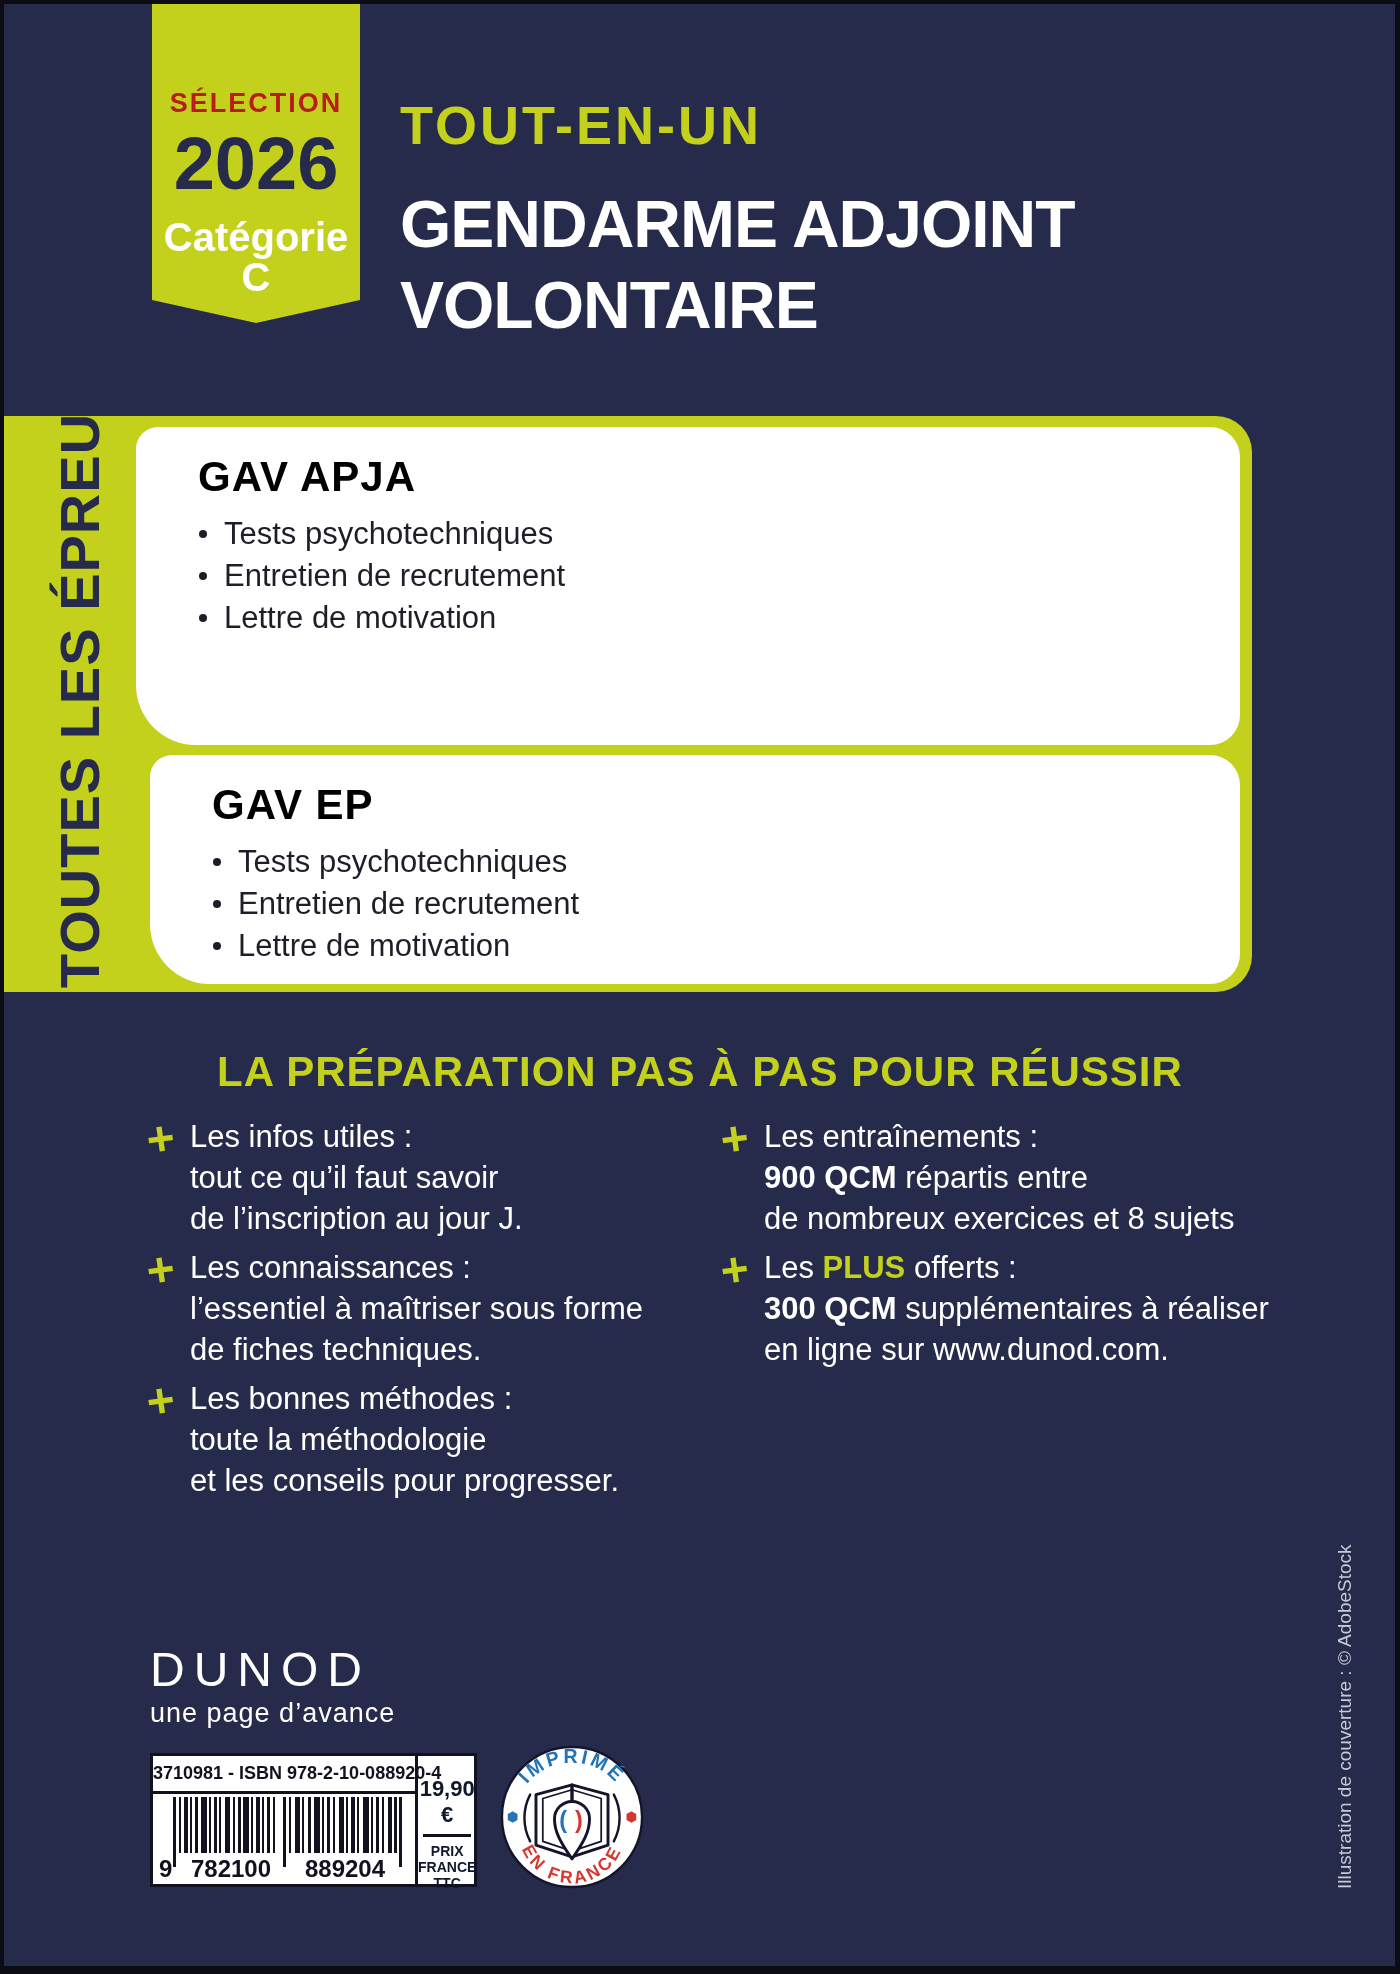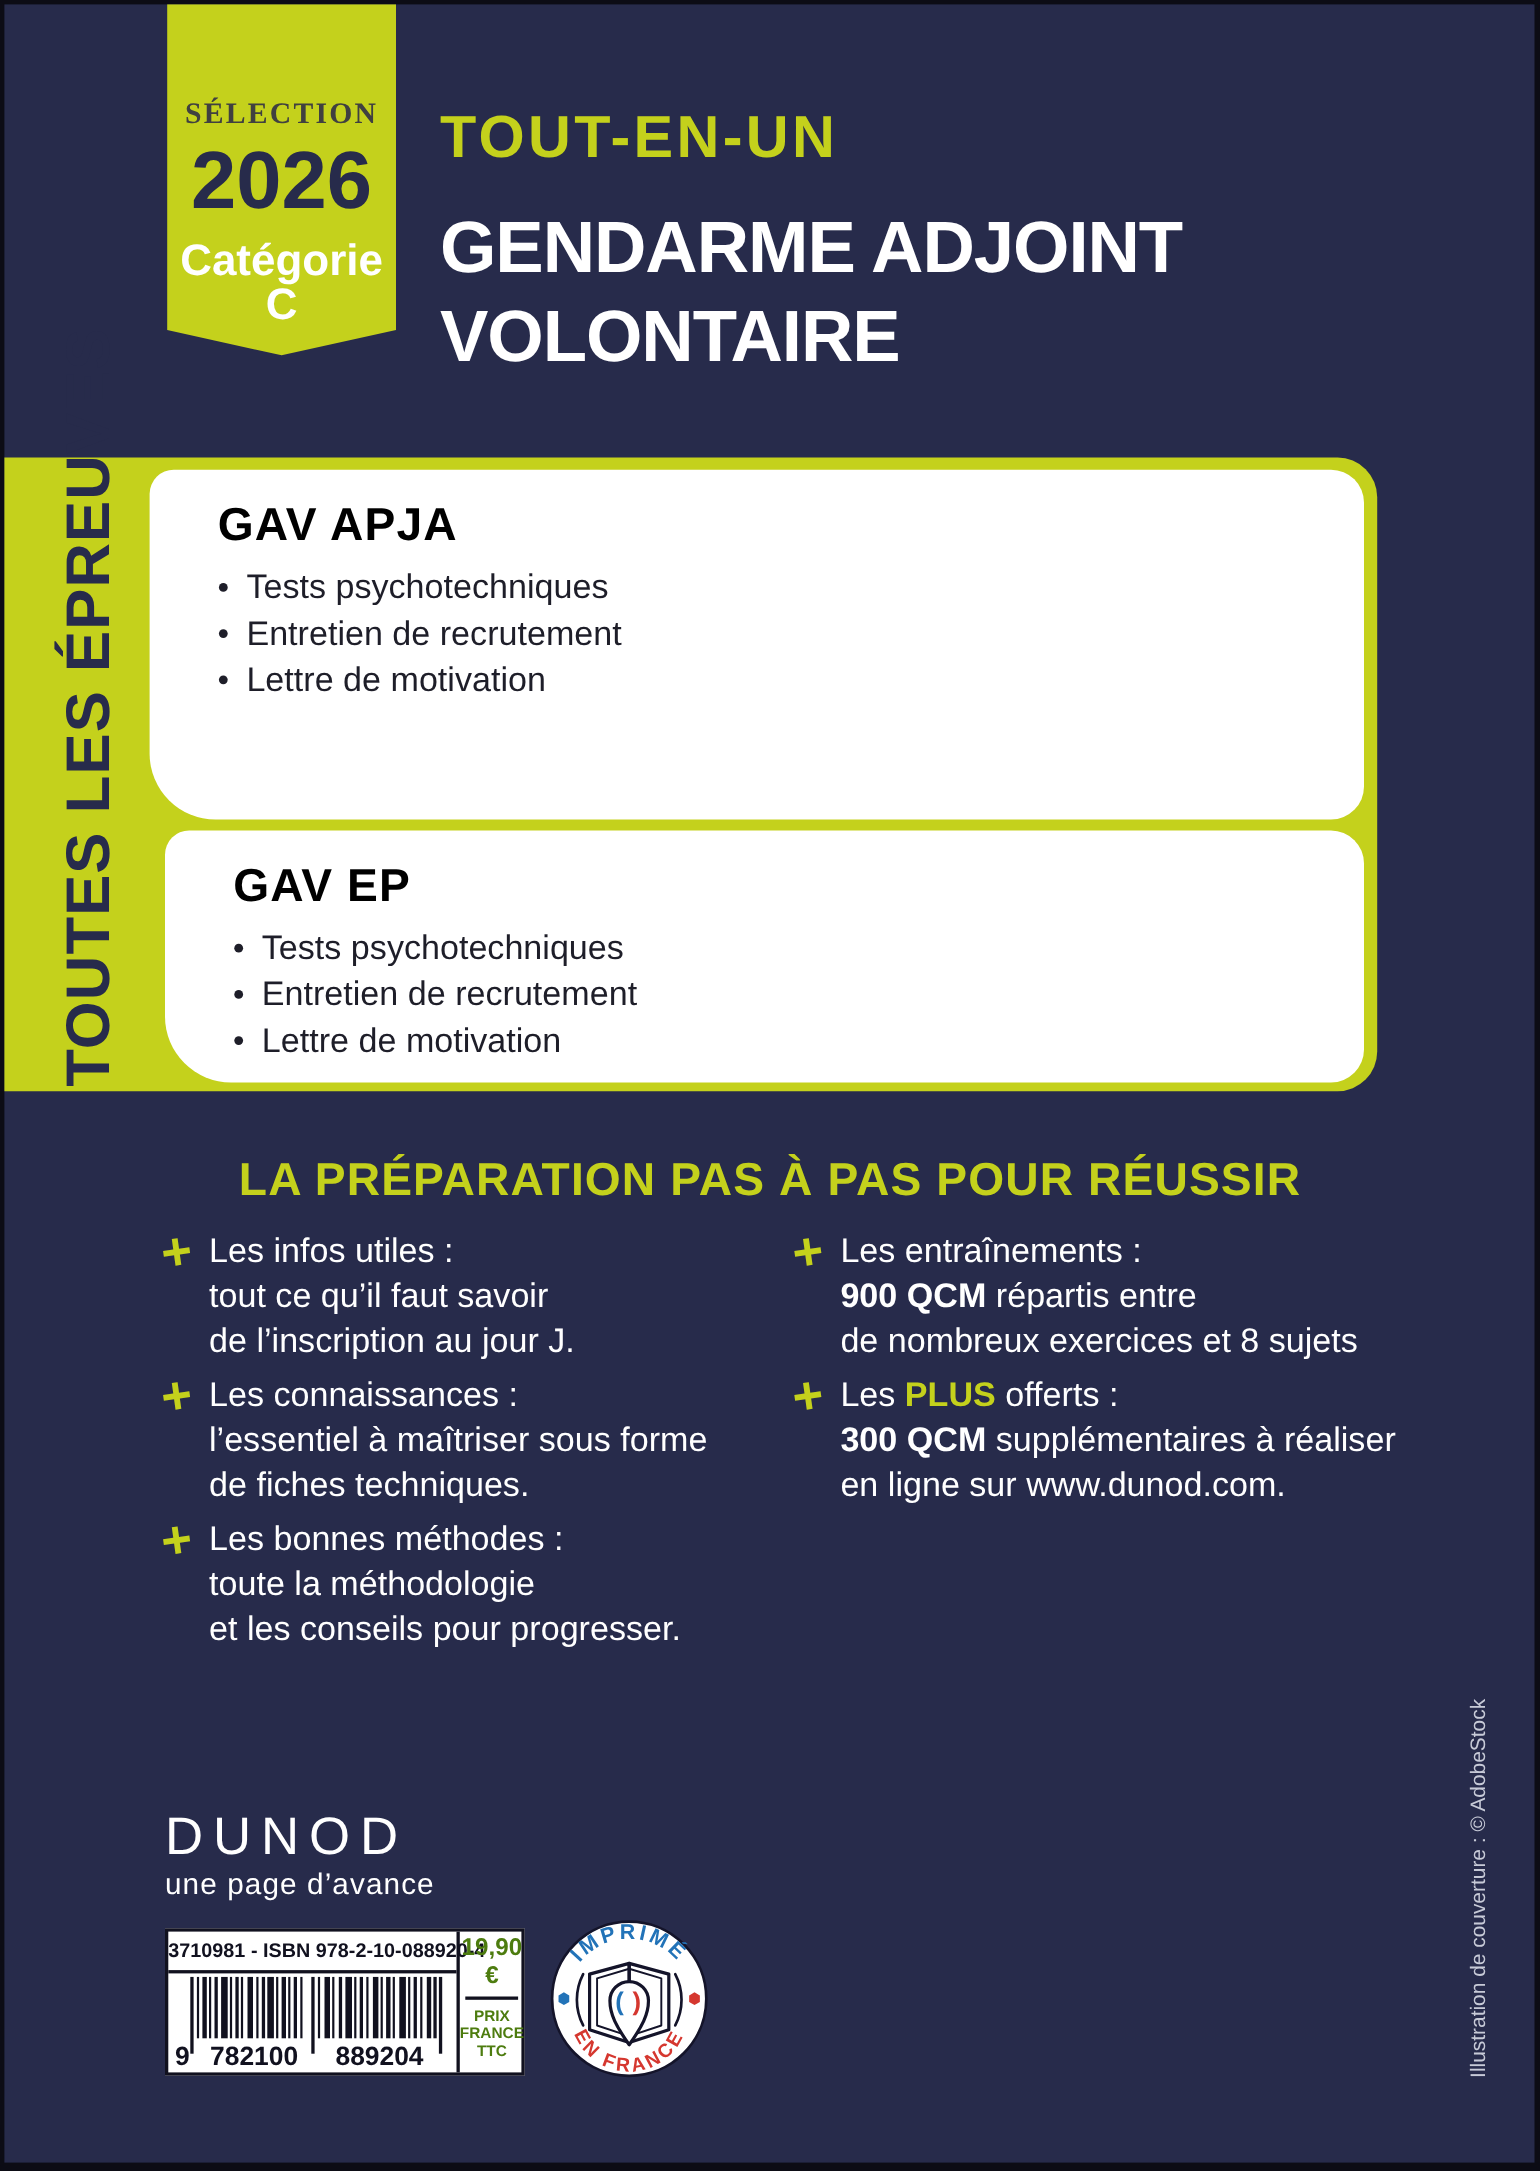--- a/index.html
+++ b/index.html
@@ -4,21 +4,21 @@
 <style>
   html,body{margin:0;padding:0;background:#3a3a3a;}
   .page{position:relative;width:1400px;height:1974px;background:#0c0c15;overflow:hidden;
         font-family:"Liberation Sans",sans-serif;}
   .bg{position:absolute;left:4px;top:4px;width:1391px;height:1962px;background:#272b4b;}
 
   
   .badge{position:absolute;left:152px;top:4px;width:208px;height:296px;background:#c4d11c;text-align:center;}
   .badge::after{content:"";position:absolute;top:296px;left:0;width:0;height:0;
     border-left:104px solid transparent;border-right:104px solid transparent;border-top:23px solid #c4d11c;}
-  .badge-sel{margin-top:86px;font-size:27px;line-height:27px;font-weight:700;color:#404040;letter-spacing:2px;font-family:Liberation Serif, serif;}
+  .badge-sel{margin-top:86px;font-size:27px;line-height:27px;font-weight:700;color:#b91c1c;letter-spacing:2px;}
   .badge-year{margin-top:10px;font-size:74px;line-height:74px;font-weight:800;color:#272b4b;}
   .badge-cat{margin-top:16px;font-size:40px;line-height:40px;font-weight:700;color:#ffffff;}
 
   
   .kicker{position:absolute;left:400px;top:94px;font-size:54px;font-weight:800;color:#c4d11c;letter-spacing:3px;}
   .title{position:absolute;left:400px;top:184px;font-size:66px;line-height:81px;font-weight:800;color:#ffffff;letter-spacing:-1px;}
 
   
   .band{position:absolute;left:4px;top:416px;width:1248px;height:576px;background:#c4d11c;border-radius:0 36px 36px 0;}
   .sidebar-label{position:absolute;left:-204px;top:265px;width:560px;height:54px;line-height:54px;
@@ -49,21 +49,21 @@
   .logo-name{font-size:48px;line-height:56px;font-weight:400;letter-spacing:9px;}
   .logo-tag{font-size:27px;line-height:30px;letter-spacing:1px;}
 
   
   .barcode-box{position:absolute;left:150px;top:1753px;width:327px;height:134px;background:#ffffff;
     border:3px solid #11111f;box-sizing:border-box;display:flex;}
   .bc-left{width:262px;border-right:3px solid #11111f;display:flex;flex-direction:column;}
   .bc-isbn{height:35px;line-height:35px;text-align:center;font-size:18px;font-weight:700;color:#11111f;
     border-bottom:3px solid #11111f;white-space:nowrap;}
   .bc-bars{flex:1;padding:3px 6px 0 6px;}
-  .bc-right{flex:1;text-align:center;color:#4d7c0f;padding-top:1px;}
+  .bc-right{flex:1;text-align:center;color:#0f172a;padding-top:20px;}
   .bc-price{font-size:22px;font-weight:700;}
   .bc-rule{border-top:3px solid #11111f;margin:6px 5px;}
   .bc-label div{font-size:14px;line-height:16px;font-weight:700;}
 
   
   .stamp{position:absolute;left:499px;top:1744px;width:146px;height:146px;}
 
   
   .credit{position:absolute;left:1200px;top:1733px;width:290px;height:22px;transform:rotate(-90deg);
     font-size:19px;line-height:22px;color:#c7cad7;text-align:center;white-space:nowrap;}

